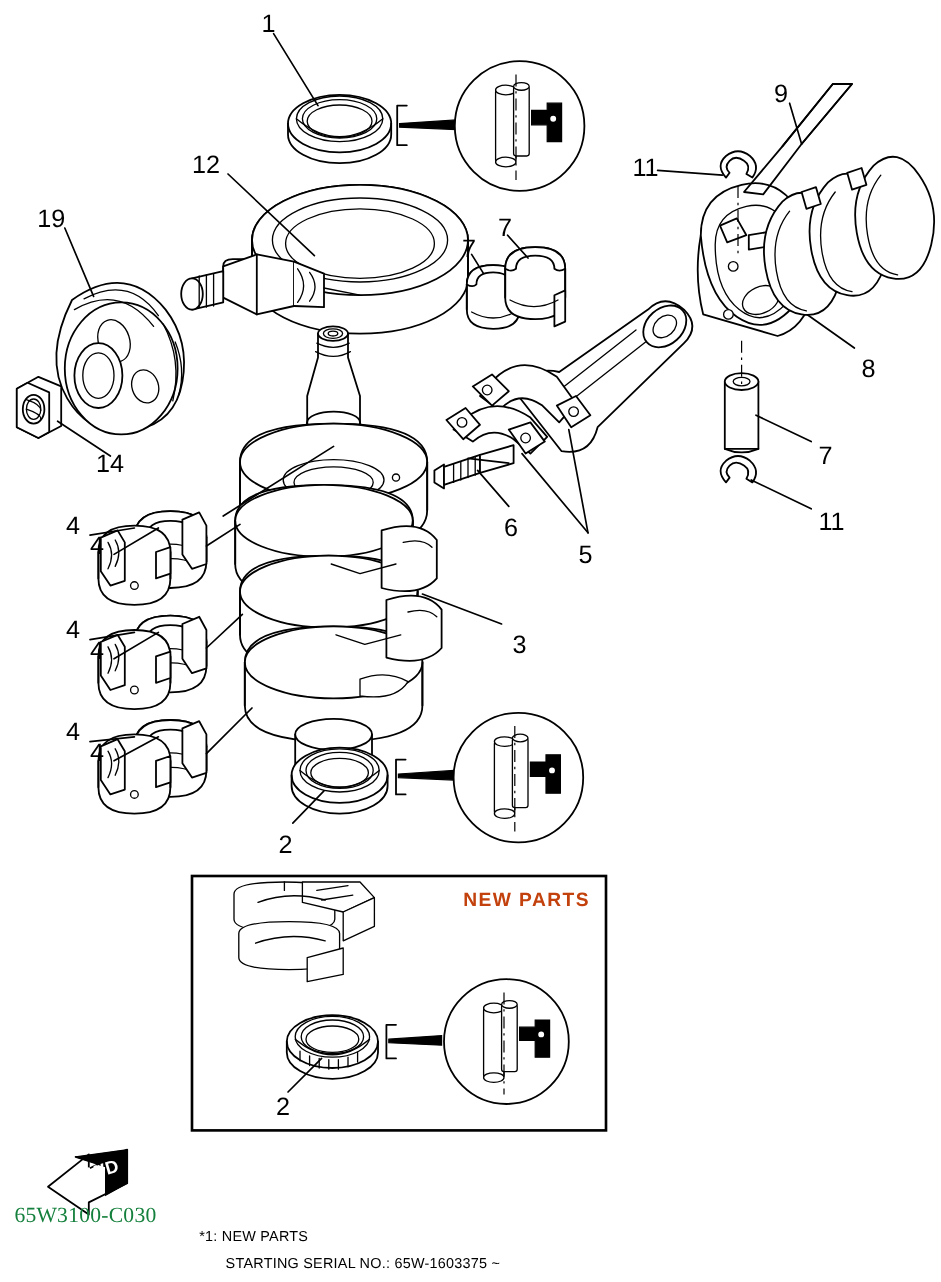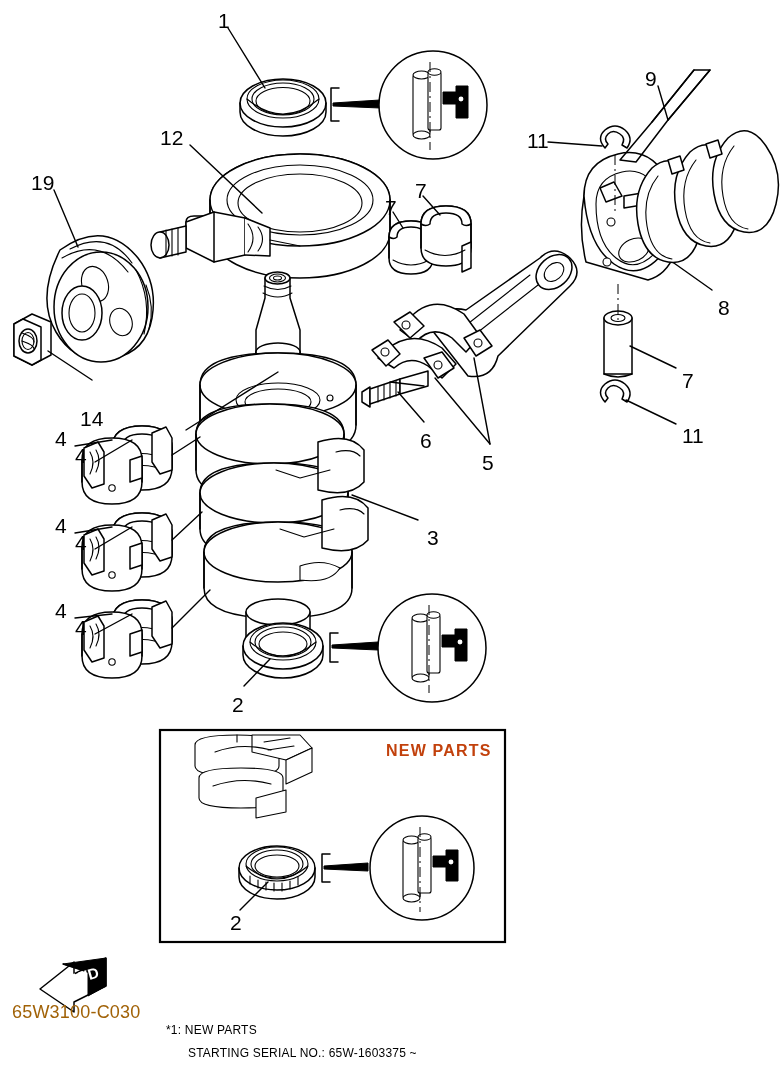--- a/index.html
+++ b/index.html
@@ -13,22 +13,22 @@
     position:absolute;font-family:"Liberation Sans", sans-serif;
     font-size:21px;font-weight:400;color:#000;line-height:1;
     white-space:nowrap;letter-spacing:0px;
   }
   .newparts-label{
     position:absolute;font-family:"Liberation Sans", sans-serif;
     font-size:16px;font-weight:bold;letter-spacing:1.2px;color:#c2410c;
     white-space:nowrap;
   }
   .partnum{
-    position:absolute;font-family:Liberation Sans, sans-serif;
-    font-size:18px;color:#a16207;white-space:nowrap;letter-spacing:.2px;
+    position:absolute;font-family:Liberation Serif, serif;
+    font-size:18px;color:#15803d;white-space:nowrap;letter-spacing:.2px;
   }
   .footnote{
     position:absolute;font-family:"Liberation Sans", sans-serif;
     font-size:12px;color:#000;white-space:nowrap;letter-spacing:.2px;
   }
   .fwd-text{
     position:absolute;font-family:"Liberation Sans", sans-serif;
     font-size:15px;font-weight:bold;color:#fff;white-space:nowrap;
     transform:rotate(-16deg);letter-spacing:.5px;
   }
@@ -396,21 +396,21 @@
     <g>
       <path class="fw" d="M40 989 L74 962 L74 974 L106 958 L106 986 L74 1002 L74 1012 Z"></path>
       <path class="fk" d="M63 964 L106 958 L106 986 L88 996 L88 972 Z"></path>
       <path class="ln" d="M63 964 L88 972"></path>
     </g>
   </svg>
 
   <div class="callout" style="left:218px;top:10px">1</div>
   <div class="callout" style="left:160px;top:127px">12</div>
   <div class="callout" style="left:31px;top:172px">19</div>
-  <div class="callout" style="left:80px;top:408px">14</div>
+  <div class="callout" style="left:80px;top:376px">14</div>
   <div class="callout" style="left:55px;top:428px">4</div>
   <div class="callout" style="left:75px;top:445px">4</div>
   <div class="callout" style="left:55px;top:515px">4</div>
   <div class="callout" style="left:75px;top:532px">4</div>
   <div class="callout" style="left:55px;top:600px">4</div>
   <div class="callout" style="left:75px;top:617px">4</div>
   <div class="callout" style="left:232px;top:694px">2</div>
   <div class="callout" style="left:427px;top:527px">3</div>
   <div class="callout" style="left:385px;top:197px">7</div>
   <div class="callout" style="left:415px;top:180px">7</div>

